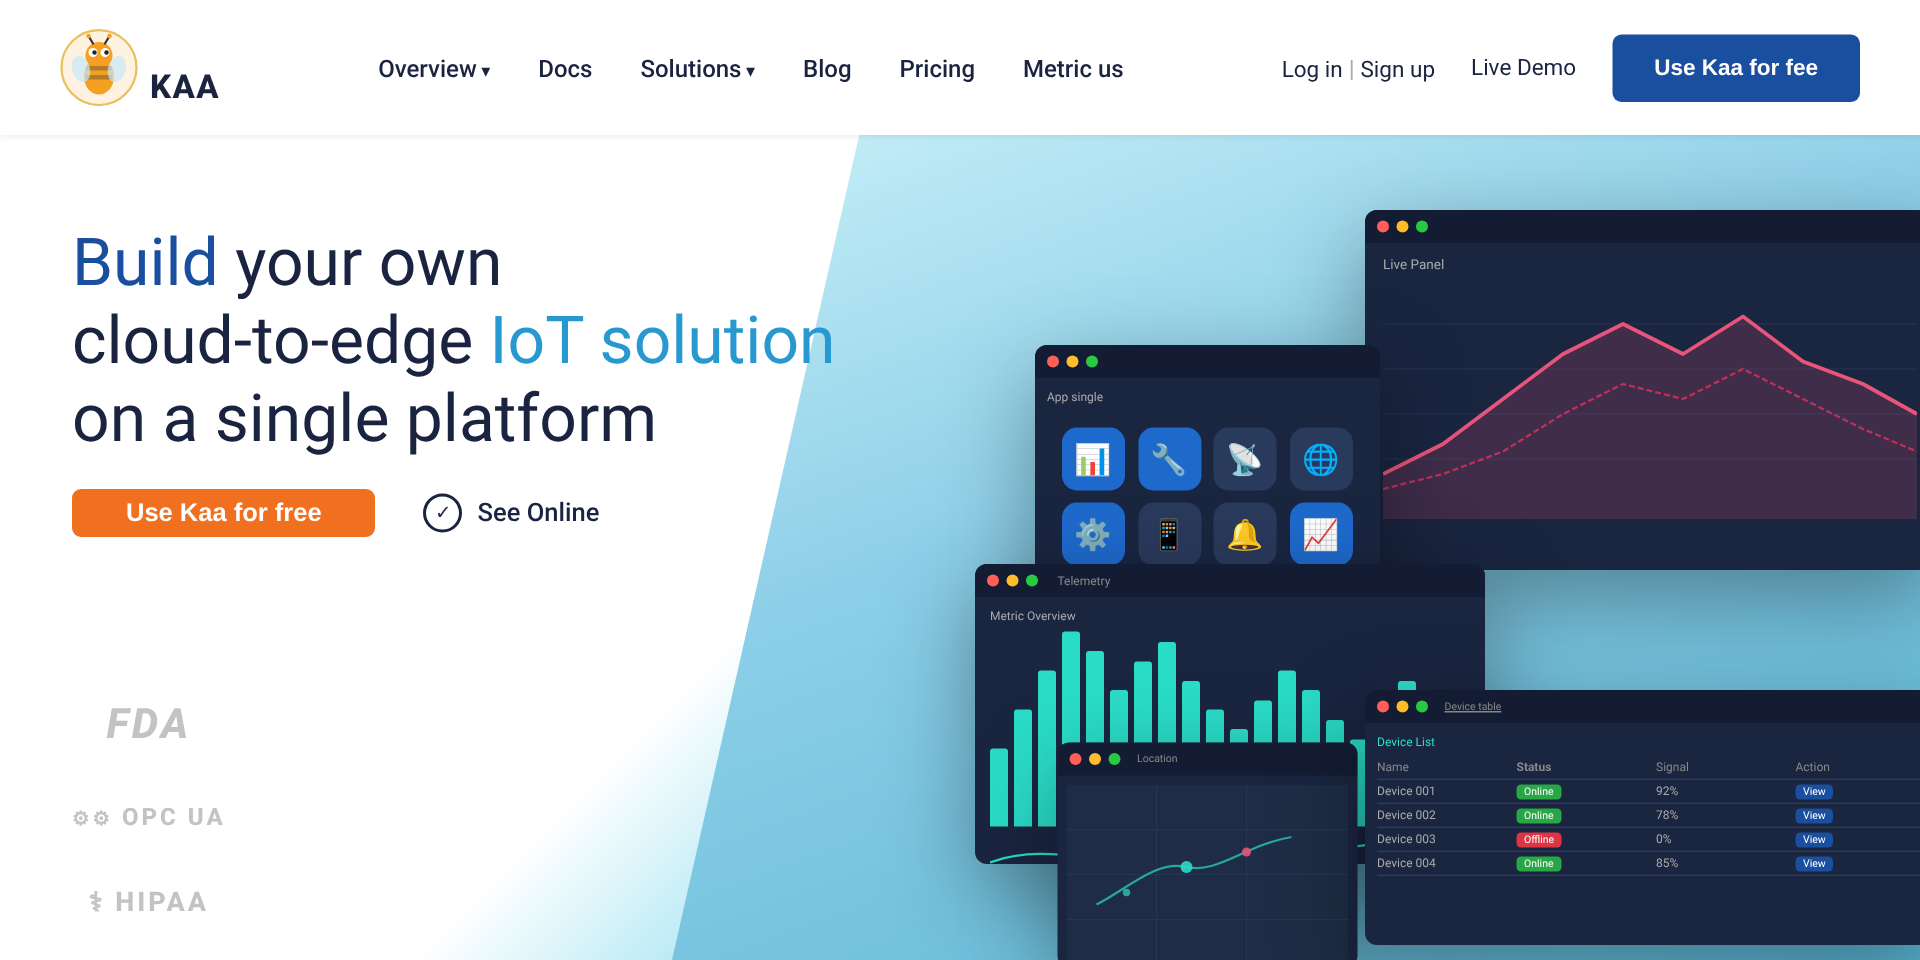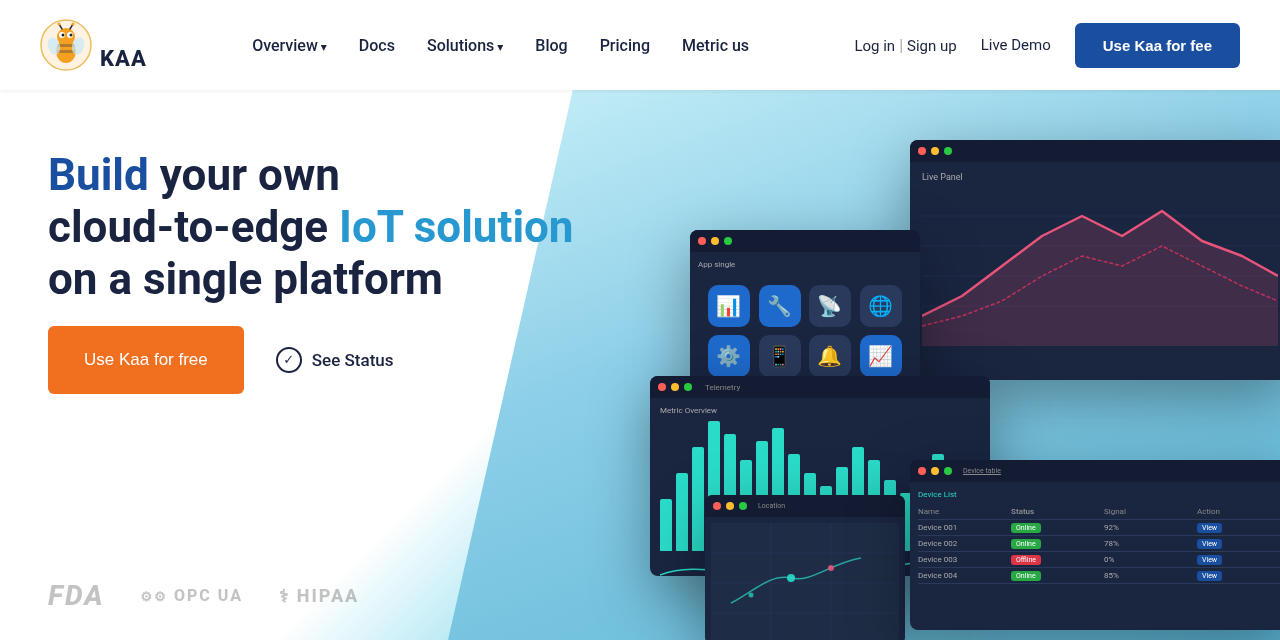--- a/index.html
+++ b/index.html
@@ -38,48 +38,48 @@
       position: absolute; top: 0; right: 0; width: 65%; height: 100%;
       background: linear-gradient(160deg, #c8f0f8 0%, #8dcfe8 40%, #5ab5d4 100%);
       clip-path: polygon(15% 0%, 100% 0%, 100% 100%, 0% 100%);
       z-index: 0;
     }
 
     .hero-content {
       position: absolute; left: 48px; top: 60px; z-index: 5; max-width: 560px;
     }
     .hero-title {
-      font-size: 44px; line-height: 1.18; color: #1a2340; font-weight: 700; margin-bottom: 20px;
+      font-size: 44px; line-height: 1.18; color: #1a2340; font-weight: 400; margin-bottom: 20px;
     }
     .hero-title .highlight-blue { color: #1a4fa0; }
     .hero-title .highlight-teal { color: #2799d0; }
     .hero-subtitle {
       font-size: 17px; color: #444; margin-bottom: 36px; font-weight: 400;
     }
     .hero-subtitle .minutes { color: #2799d0; font-weight: 500; }
     .hero-buttons { display: flex; align-items: center; gap: 32px; }
     .btn-free {
       background: #f07020; color: #fff; border: none;
-      padding: 24px 36px; border-radius: 6px; font-size: 17px; font-weight: 400;
+      padding: 6px 36px; border-radius: 6px; font-size: 17px; font-weight: 700;
       cursor: pointer;
     }
     .btn-pricing {
       display: flex; align-items: center; gap: 10px;
       background: none; border: none; color: #1a2340; font-size: 17px;
       font-weight: 500; cursor: pointer; text-decoration: none;
     }
     .btn-pricing .circle-icon {
       width: 26px; height: 26px; border: 2px solid #1a2340; border-radius: 50%;
       display: flex; align-items: center; justify-content: center; font-size: 13px;
     }
 
     
     .trust-logos {
       position: absolute; bottom: 28px; left: 48px; z-index: 5;
-      display: flex; align-items: center; gap: 36px; opacity: 0.35;
+      display: flex; align-items: center; gap: 36px; opacity: 0.35; flex-direction: column;
     }
     .trust-logo { font-size: 22px; font-weight: 800; color: #555; letter-spacing: 2px; }
     .trust-logo.fda { font-size: 28px; font-style: italic; }
     .trust-logo.opc { font-size: 16px; }
     .trust-logo.hipaa { font-size: 18px; display: flex; align-items: center; gap: 6px; }
 
     
     .dashboard-container {
       position: absolute; right: -20px; top: 10px; width: 760px; height: 560px; z-index: 4;
     }
@@ -205,21 +205,21 @@
   <div class="hero-content">
     <h1 class="hero-title">
       <span class="highlight-blue">Build</span><span> your own</span><br>
       <span>cloud-to-edge </span><span class="highlight-teal">IoT solution</span><br>
       <span>on a single platform</span>
     </h1>
     <div class="hero-buttons">
       <button class="btn-free">Use Kaa for free</button>
       <a href="#" class="btn-pricing">
         <span class="circle-icon">✓</span>
-        <span>See Status</span>
+        <span>See Online</span>
       </a>
     </div>
   </div>
 
   <div class="trust-logos">
     <div class="trust-logo fda">FDA</div>
     <div class="trust-logo opc">
       <span style="font-size:13px;">⚙⚙</span> OPC UA
     </div>
     <div class="trust-logo hipaa">

